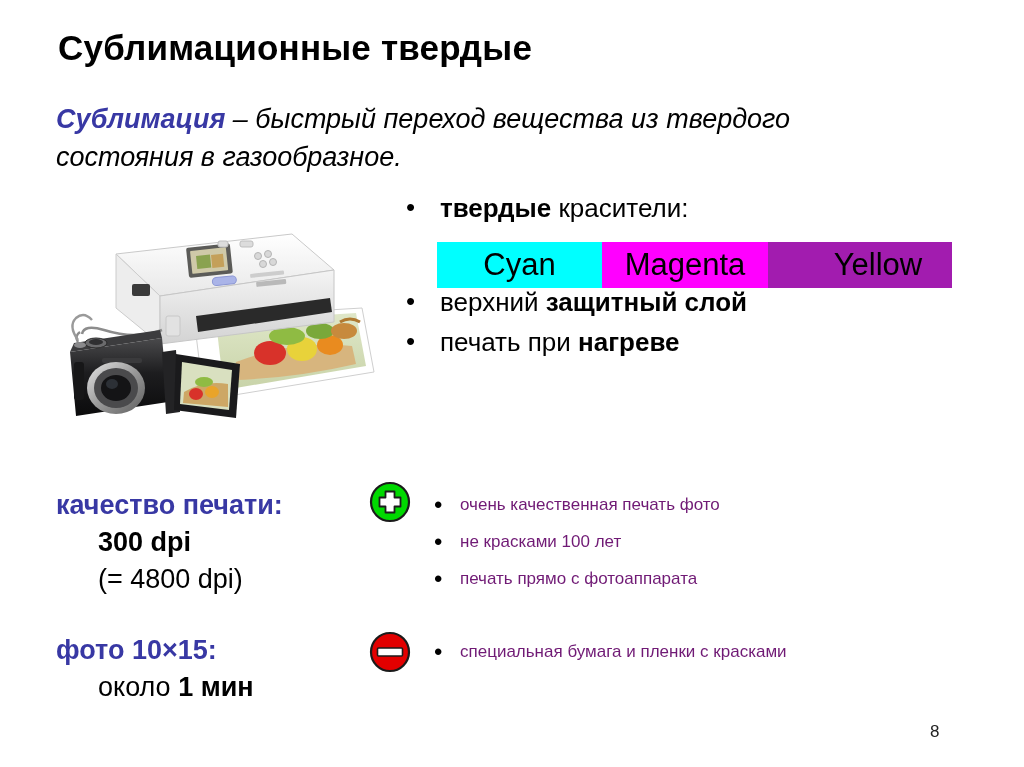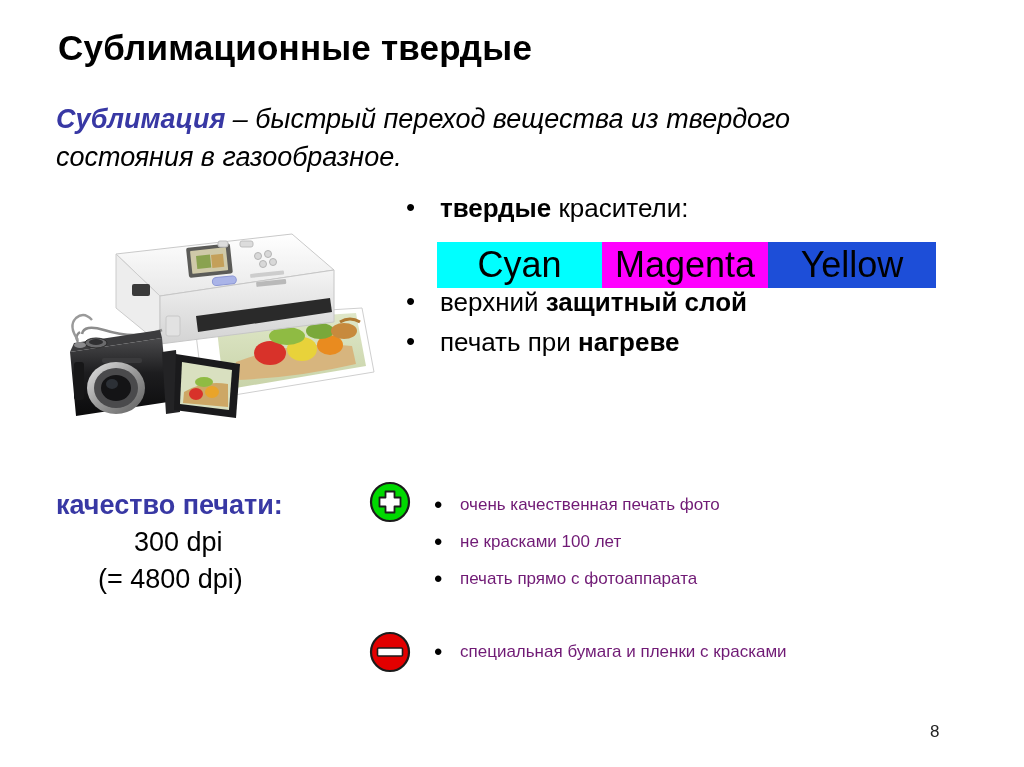--- a/index.html
+++ b/index.html
@@ -91,47 +91,47 @@
     top: 242px;
     width: 491px;
     height: 46px;
     display: flex;
   }
   .cmy-cell {
     flex: 0 0 auto;
     display: flex;
     align-items: center;
     justify-content: center;
-    font-size: 36px;
+    font-size: 31px;
     color: #000;
     height: 100%;
   }
   .cmy-cell.cyan    { width: 165px; background: #00FFFF; }
   .cmy-cell.magenta { width: 166px; background: #FF00FF; }
-  .cmy-cell.yellow  { width: 168px; background: #1d4ed8; }
+  .cmy-cell.yellow  { width: 148px; background: #a21caf; padding-left: 36px; }
 
   
   .spec {
     position: absolute;
     font-size: 27px;
     line-height: 37px;
     color: #000;
   }
   .spec-quality { left: 56px; top: 487px; width: 320px; }
   .spec-photo   { left: 56px; top: 632px; width: 320px; }
   .spec-head {
     color: #3838A4;
     font-weight: bold;
     white-space: nowrap;
   }
   .spec-sub {
     padding-left: 42px;
     white-space: nowrap;
   }
-  .spec-sub b { font-weight: normal; margin-left: 36px; }
+  .spec-sub b { font-weight: bold; }
   .spec-sub.reg { font-weight: normal; }
 
   
   .badge {
     position: absolute;
     width: 42px;
     height: 42px;
   }
   .badge-plus  { left: 369px; top: 481px; }
   .badge-minus { left: 369px; top: 631px; }
@@ -315,20 +315,24 @@
     <div class="cmy-cell magenta">Magenta</div>
     <div class="cmy-cell yellow">Yellow</div>
   </div>
 
   <div class="spec spec-quality">
     <div class="spec-head">качество печати:</div>
     <div class="spec-sub"><b>300 dpi</b></div>
     <div class="spec-sub reg">(= 4800 dpi)</div>
   </div>
 
+  <div class="spec spec-photo">
+    <div class="spec-head">фото 10×15:</div>
+    <div class="spec-sub"><span class="reg">около </span><b>1 мин</b></div>
+  </div>
 
   <div class="badge badge-plus">
     <svg viewBox="0 0 42 42" xmlns="http://www.w3.org/2000/svg">
       <circle cx="21" cy="21" r="19" fill="#00D900" stroke="#1b1b1b" stroke-width="2.2"></circle>
       <path d="M16.5 10.5 h9 v6 h6 v9 h-6 v6 h-9 v-6 h-6 v-9 h6 z" fill="#ffffff" stroke="#1b1b1b" stroke-width="1.8" stroke-linejoin="round"></path>
     </svg>
   </div>
 
   <div class="badge badge-minus">
     <svg viewBox="0 0 42 42" xmlns="http://www.w3.org/2000/svg">

